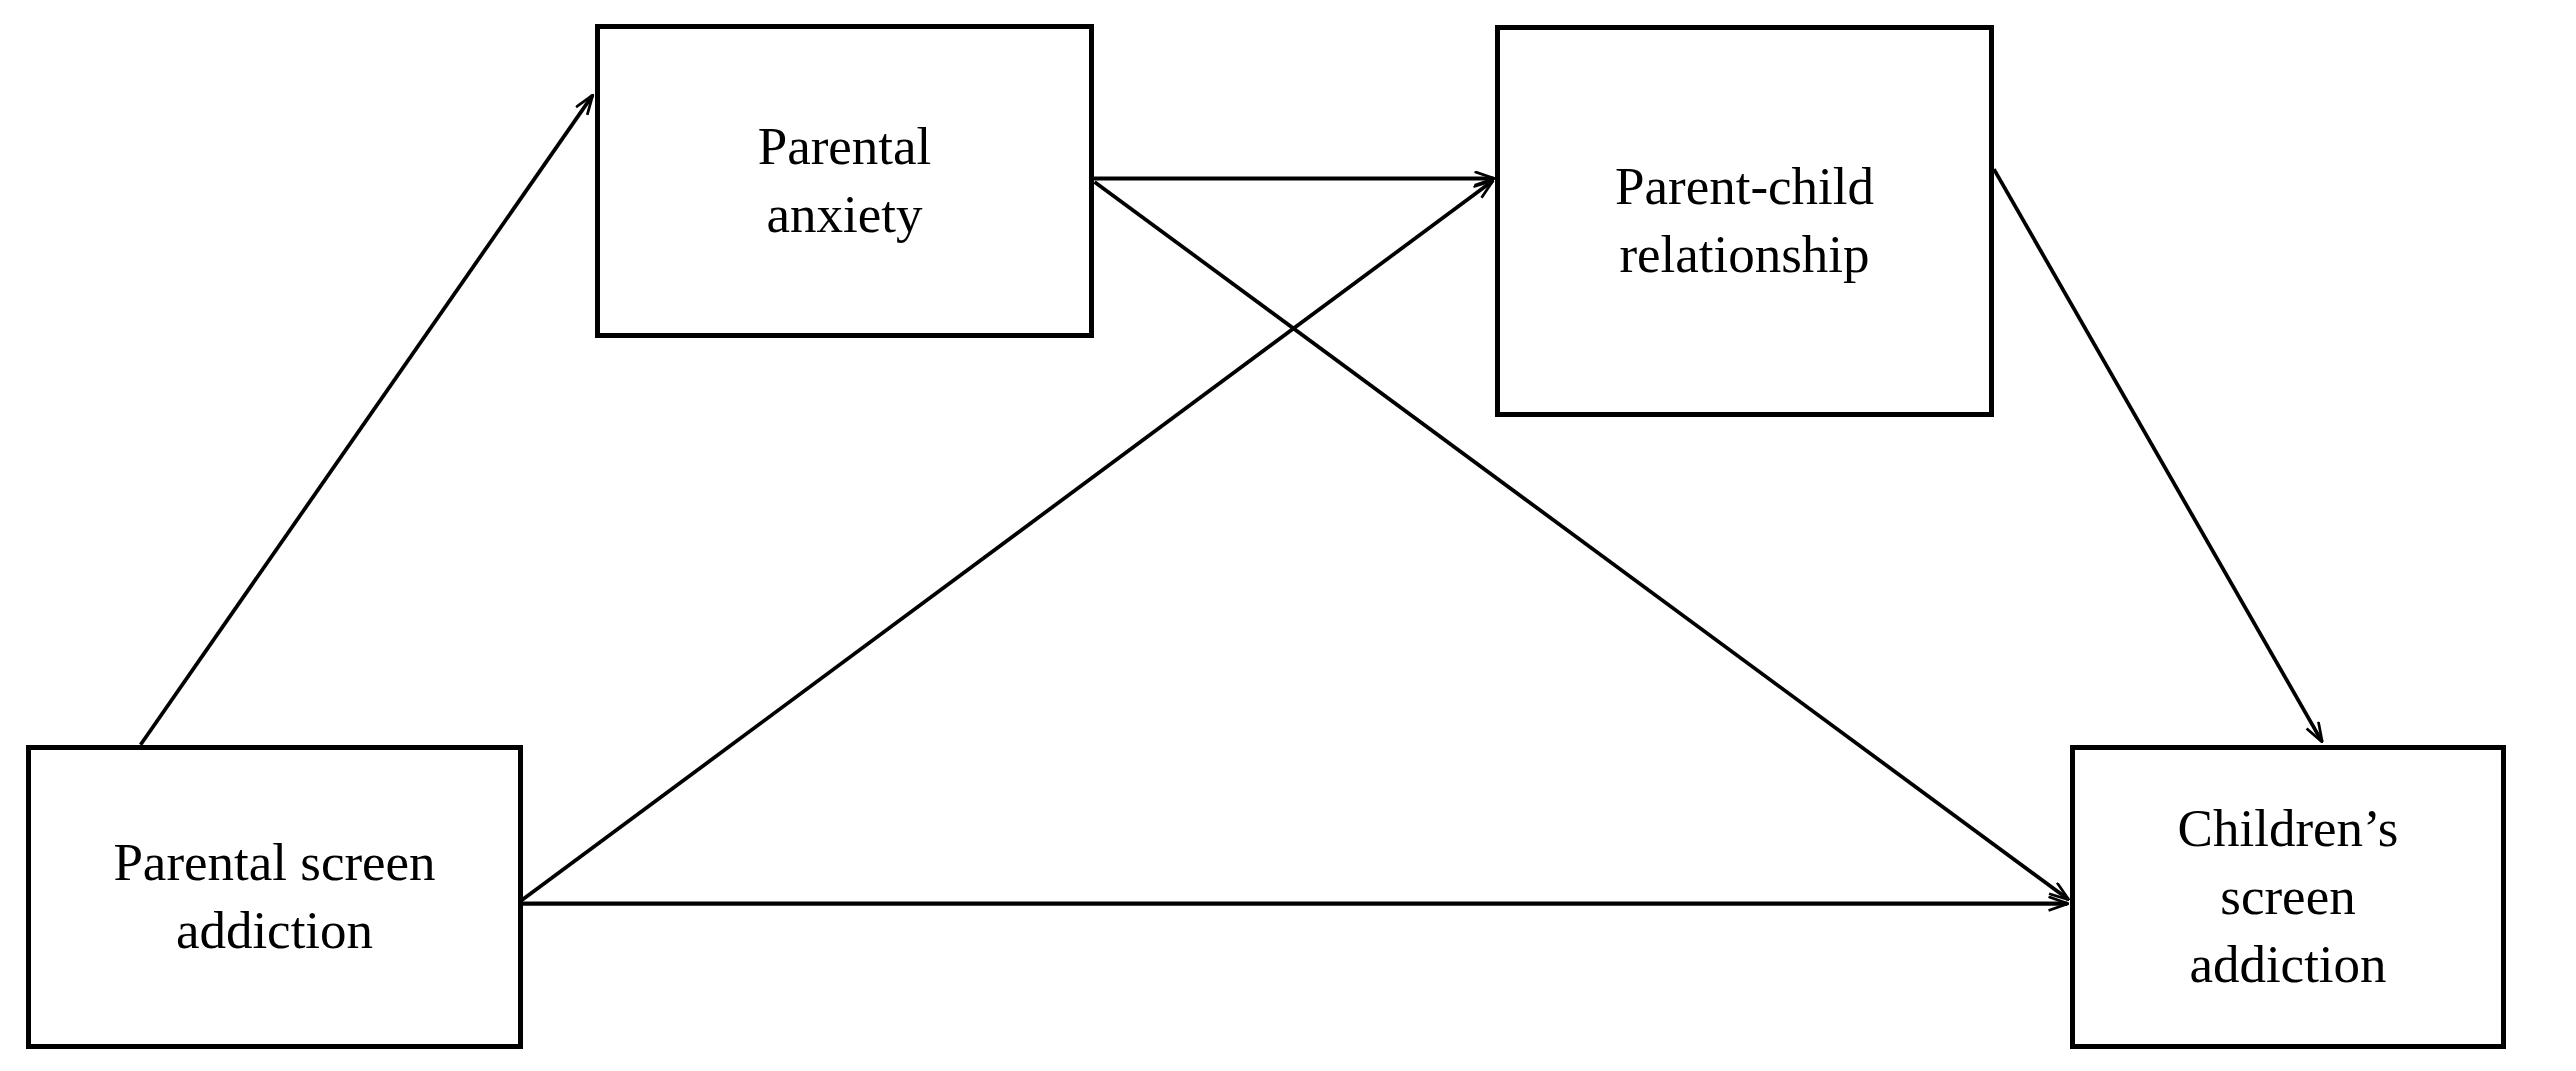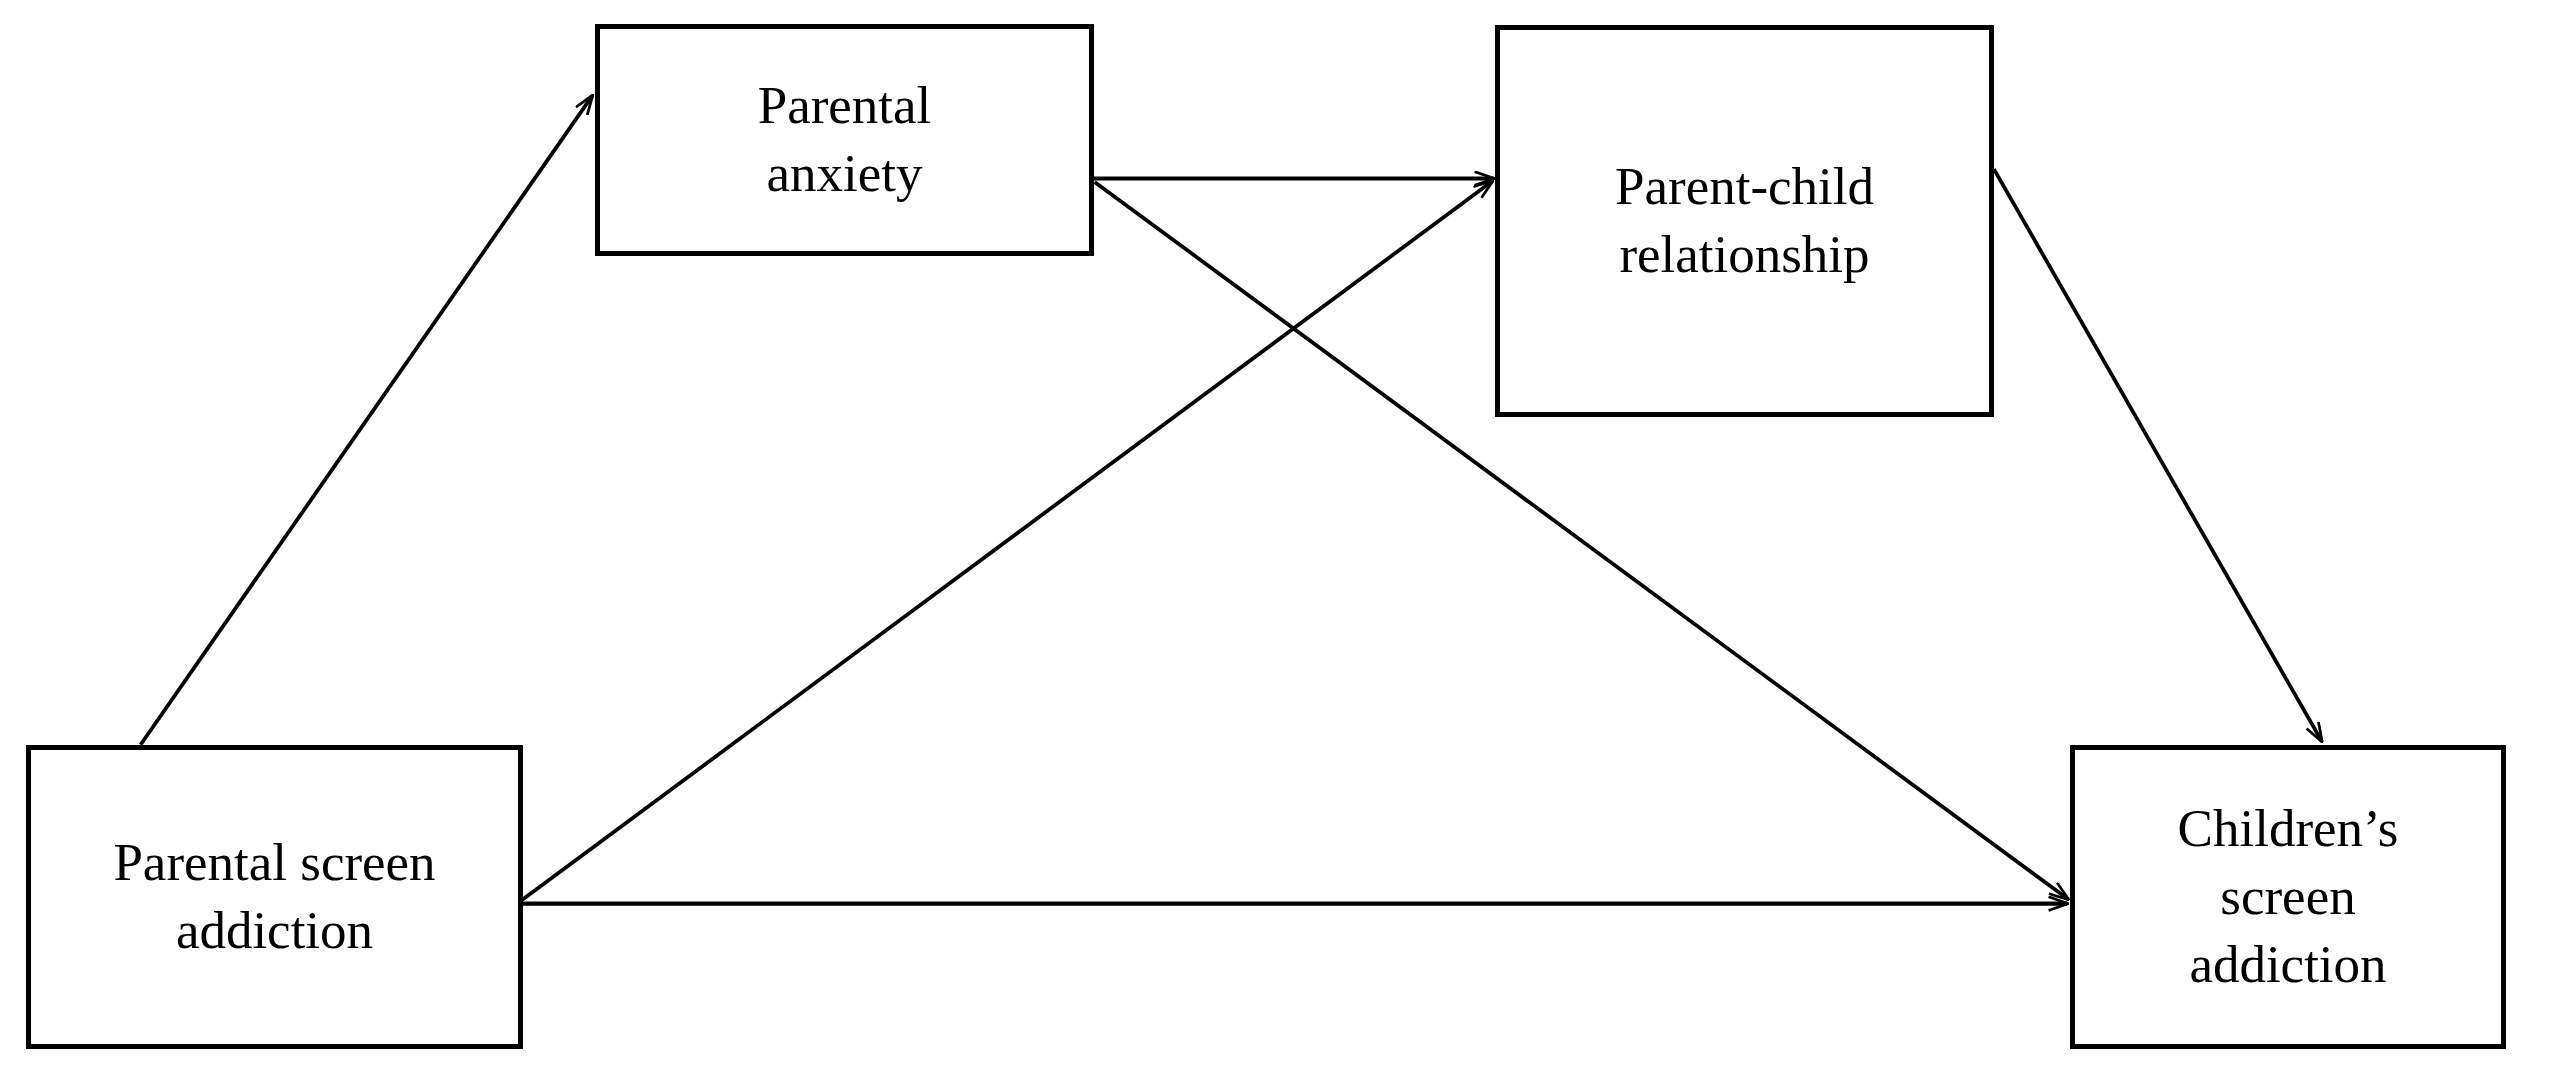--- a/index.html
+++ b/index.html
@@ -36,21 +36,21 @@
   .node-label {
     display: block;
     color: #000000;
     font-size: 53px;
     line-height: 1.28;
     letter-spacing: 0px;
     padding: 0 8.5px;
     white-space: pre-line;
   }
   
-  #node-parental-anxiety      { left: 595px;  top: 24px;  width: 499px;  height: 232px; }
+  #node-parental-anxiety      { left: 595px;  top: 24px;  width: 499px;  height: 314px; }
   #node-parent-child          { left: 1495px; top: 25px;  width: 499px;  height: 392px; }
   #node-parental-screen       { left: 26px;   top: 745px; width: 497px;  height: 304px; }
   #node-children-screen       { left: 2070px; top: 745px; width: 436px;  height: 304px; }
   #node-children-screen .node-label { font-size: 53px; }
 </style>
 </head>
 <body>
 
 <div id="stage">
 

